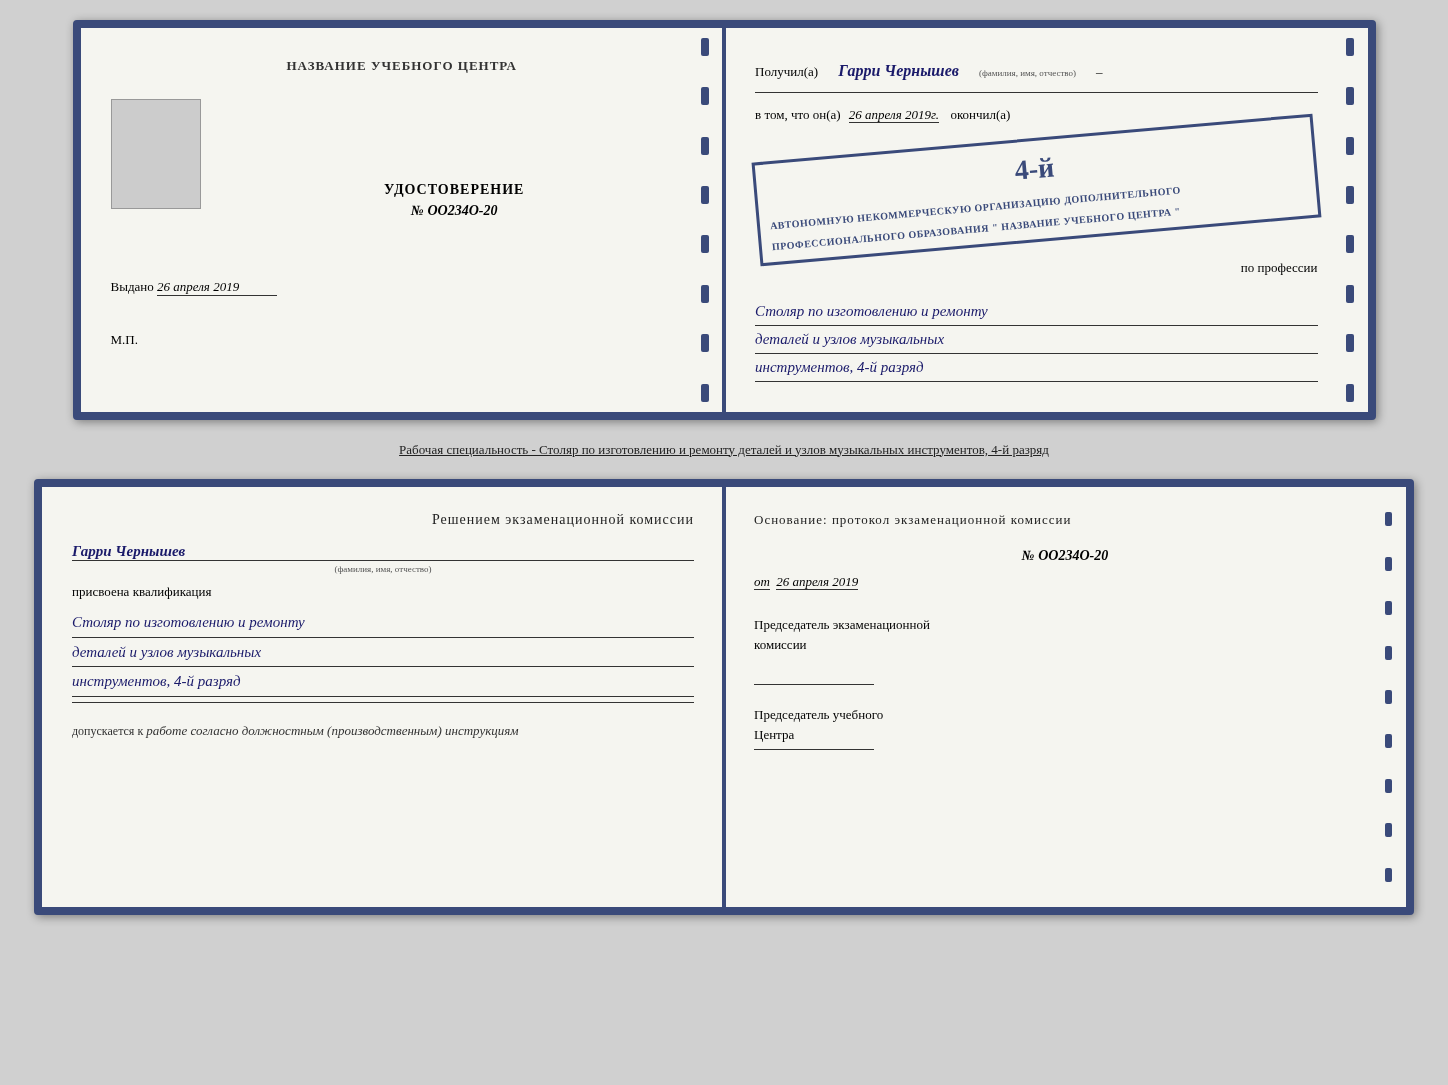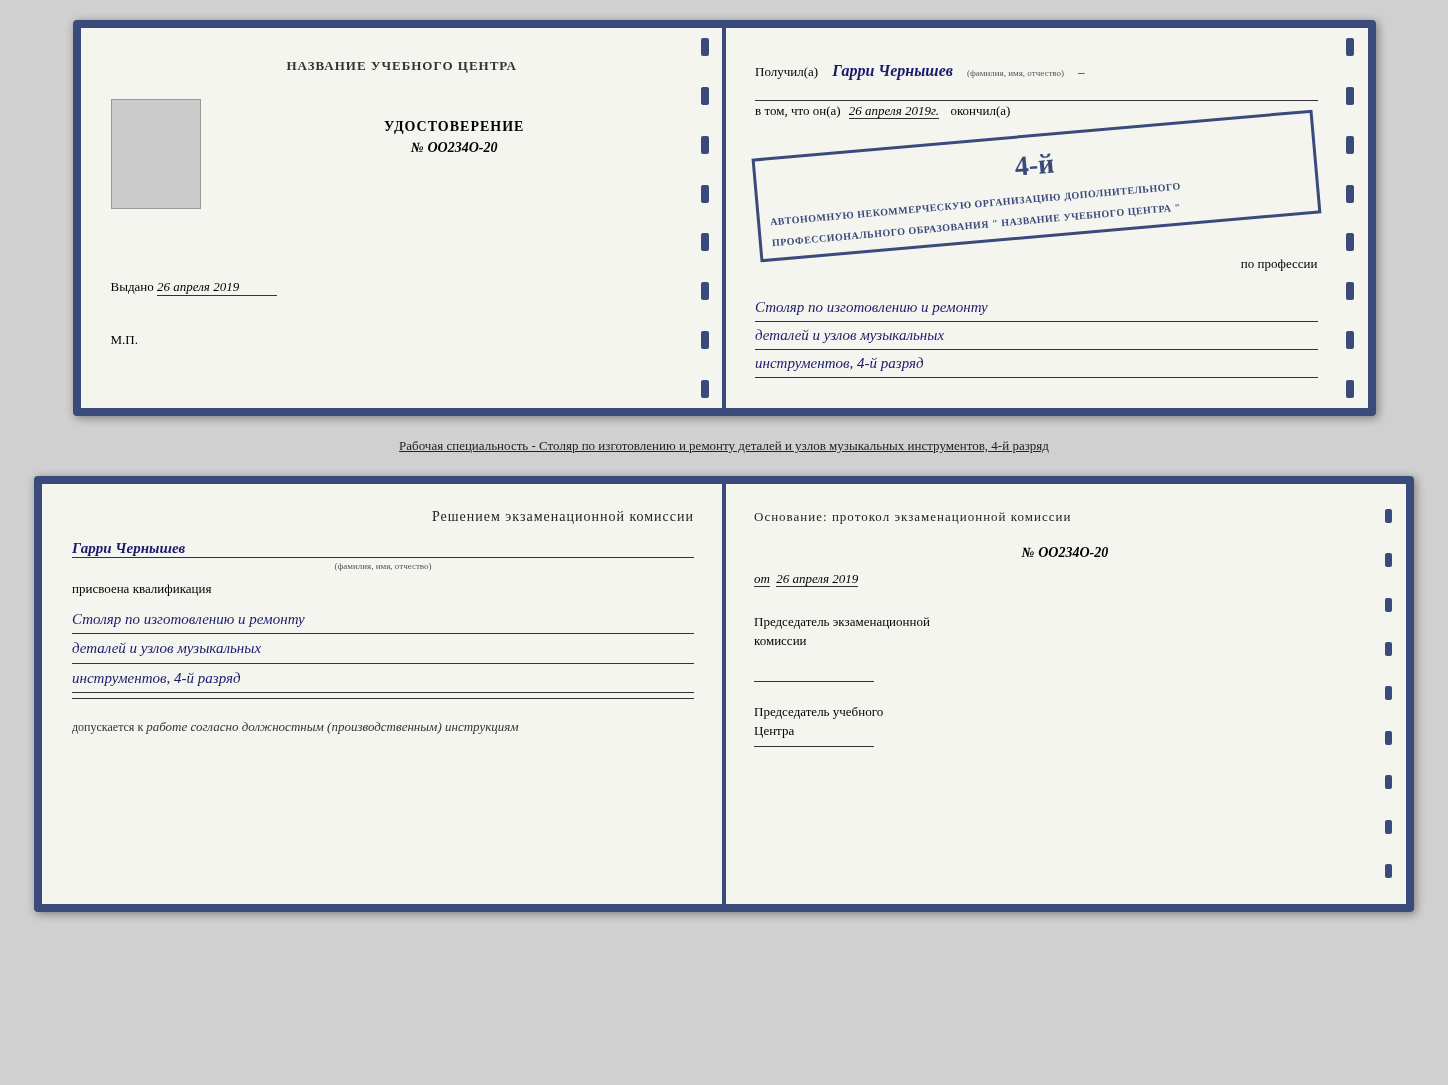--- a/index.html
+++ b/index.html
@@ -363,21 +363,21 @@
     }
   </style>
 </head>
 <body>
 
 <div class="document-spread">
 
   <div class="page page-left">
     <div class="center-text">НАЗВАНИЕ УЧЕБНОГО ЦЕНТРА</div>
 
-    <div style="display:flex; align-items:flex-start; margin-top:10px;">
+    <div style="display:flex; align-items:flex-end; margin-top:10px;">
       <div class="photo-placeholder"></div>
       <div style="flex:1;">
         <div class="cert-title">УДОСТОВЕРЕНИЕ</div>
         <div class="cert-number">№ OO234O-20</div>
       </div>
     </div>
 
     <div style="clear:both; margin-top:20px;">
       <div class="issued-line">
         <span>Выдано</span>
@@ -394,21 +394,21 @@
         <div class="side-bar"></div>
         <div class="side-bar"></div>
       <div class="side-bar"></div>
         <div class="side-bar"></div>
     </div>
   </div>
 
   <div class="page">
     <div class="right-page-top">
 
-      <div style="display:flex; align-items:baseline; gap:14px; margin-bottom:0; border-bottom:1px solid #333; padding-bottom:16px;">
+      <div style="display:flex; align-items:baseline; gap:20px; margin-bottom:12px; border-bottom:1px solid #333; padding-bottom:8px;">
         <span style="font-size:13px;">Получил(а)</span>
         <span class="recipient-name">Гарри Чернышев</span>
         <span style="font-size:9px; color:#555;">(фамилия, имя, отчество)</span>
         <span style="font-size:13px;">–</span>
       </div>
 
       <div class="date-line" style="margin-bottom:8px;">
         <span>в том, что он(а)</span>
         <span class="handwritten-date" style="margin-left:5px;">26 апреля 2019г.</span>
         <span style="margin-left:8px;">окончил(а)</span>

